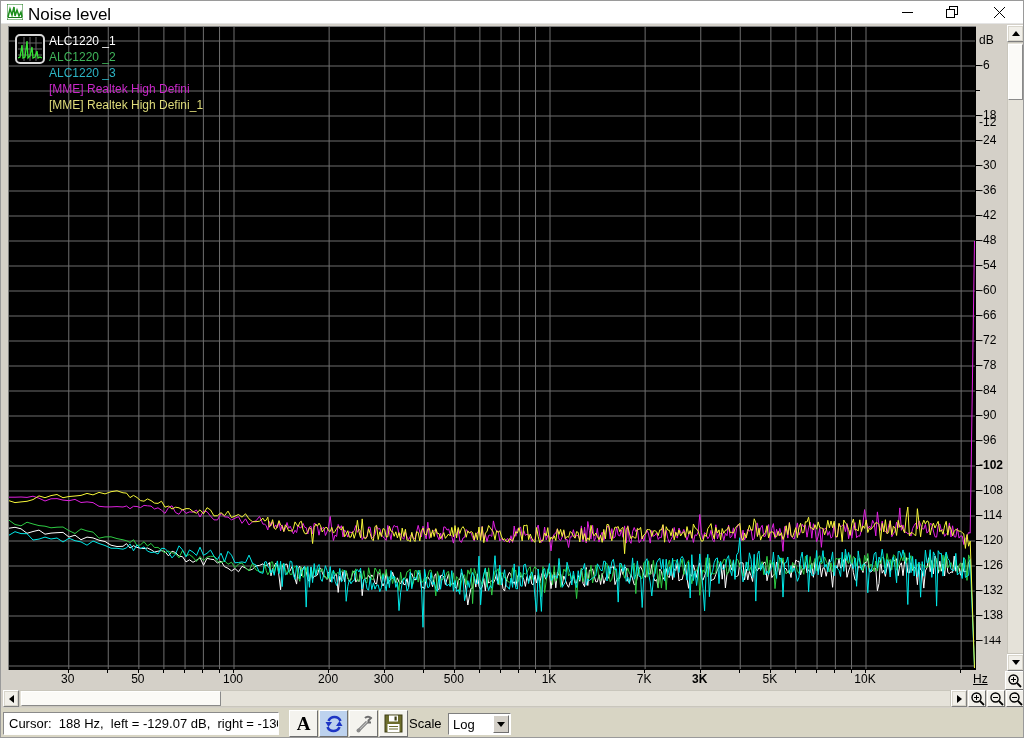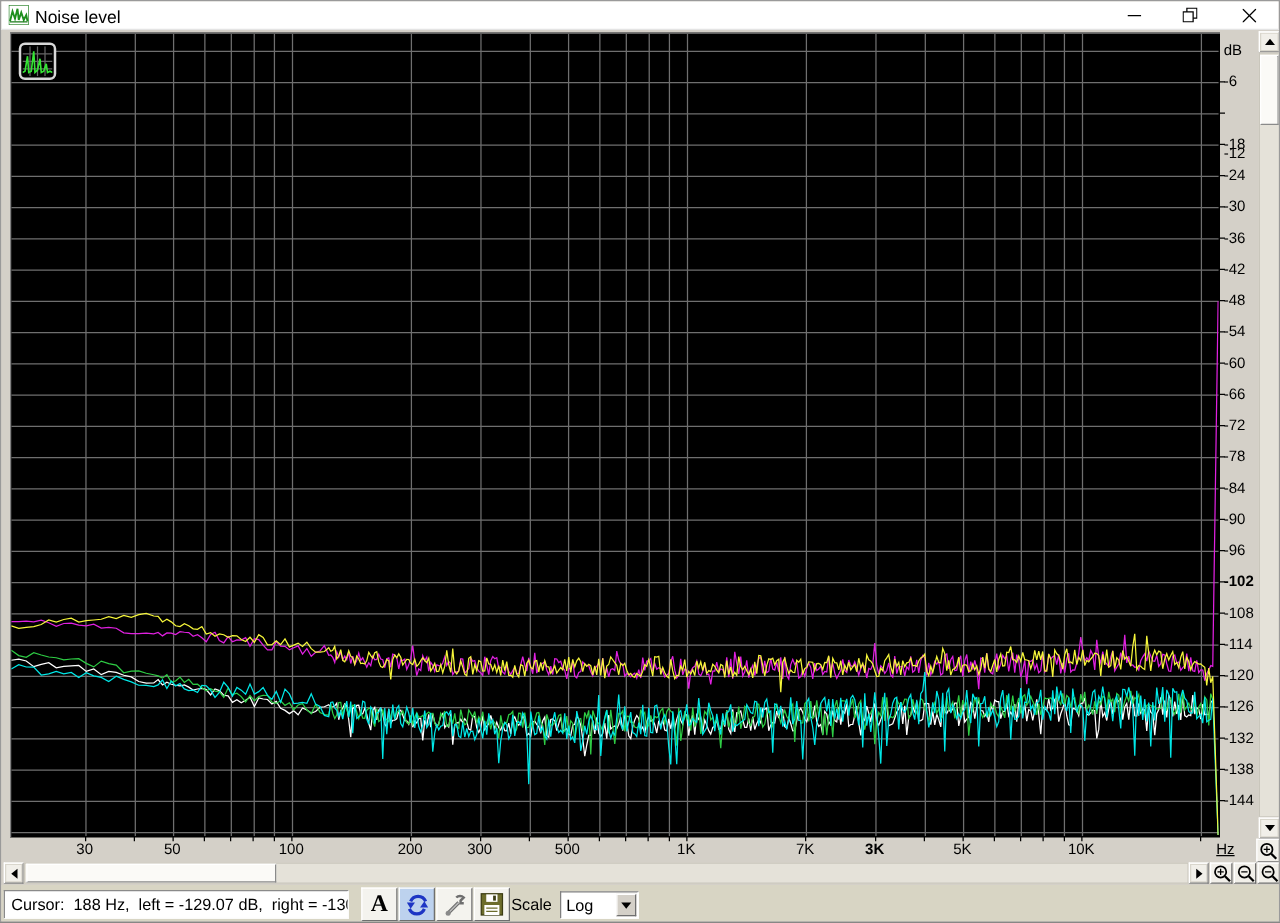--- a/index.html
+++ b/index.html
@@ -2,21 +2,21 @@
 <html><head>
 <meta charset="utf-8">
 <style>
   html,body{margin:0;padding:0;background:#888;}
   *{box-sizing:border-box;}
   .window{position:relative;width:1024px;height:738px;background:#d4d0c8;
     font-family:"Liberation Sans",sans-serif;border:1px solid #9a9a9a;overflow:hidden;}
   .titlebar{position:absolute;left:0;top:0;width:100%;height:23px;background:#ffffff;
     border-bottom:1px solid #e4e4e4;}
   .app-icon{position:absolute;left:6px;top:3px;}
-  .title-text{position:absolute;left:27px;top:4px;font-size:14px;color:#000;}
+  .title-text{position:absolute;left:27px;top:4px;font-size:17px;color:#000;}
   .winbtn{position:absolute;top:0;width:40px;height:22px;display:flex;align-items:center;justify-content:center;}
   .client{position:absolute;left:0;top:23px;right:0;bottom:0;background:#d4d0c8;}
   .plot{position:absolute;left:7px;top:2px;width:968px;height:644px;background:#000;
     border-top:1px solid #808080;border-left:1px solid #808080;}
   .legend-btn{position:absolute;left:6px;top:7px;width:30px;height:30px;background:#000;
     border:2px solid #d8d8d8;border-radius:5px;padding:1px;}
   .legend{position:absolute;left:40px;top:6px;}
   .legend-item{font-size:12px;line-height:16px;white-space:pre;}
   .yaxis{position:absolute;left:975px;top:2px;width:31px;height:666px;}
   .yaxis span{position:absolute;left:3px;font-size:12px;color:#000;}
@@ -150,20 +150,27 @@
         <svg width="24" height="24">
           <line x1="0" y1="6" x2="24" y2="6" stroke="#666"></line>
             <line x1="0" y1="12" x2="24" y2="12" stroke="#666"></line>
             <line x1="0" y1="18" x2="24" y2="18" stroke="#666"></line>
           <line x1="6" y1="0" x2="6" y2="24" stroke="#666"></line>
             <line x1="12" y1="0" x2="12" y2="24" stroke="#666"></line>
             <line x1="18" y1="0" x2="18" y2="24" stroke="#666"></line>
           <polyline points="0,21 2,20 4,8 5,21 7,20 9,4 10,21 12,19 14,10 15,21 17,20 19,14 20,21 22,20 24,21" fill="none" stroke="#35e535" stroke-width="1.3"></polyline>
         </svg>
       </div>
+      <div class="legend" id="legend">
+          <div class="legend-item" style="color: rgb(255, 255, 255);">ALC1220 _1</div>
+          <div class="legend-item" style="color: rgb(63, 181, 90);">ALC1220 _2</div>
+          <div class="legend-item" style="color: rgb(44, 180, 196);">ALC1220 _3</div>
+          <div class="legend-item" style="color: rgb(201, 40, 201);">[MME] Realtek High Defini</div>
+          <div class="legend-item" style="color: rgb(222, 219, 122);">[MME] Realtek High Defini_1</div>
+        </div>
     </div>
 
     <div class="yaxis" id="yaxis">
         <span style="top: 7px;">dB</span>
         <span style="top: 32px;">-6</span>
         <div class="ytick" style="top: 39px;"></div>
         <span style="top: 57px; margin-top: 32px;">-12</span>
         <div class="ytick" style="top: 64px;"></div>
         <span style="top: 82px;">-18</span>
         <div class="ytick" style="top: 89px;"></div>
@@ -200,21 +207,21 @@
         <span style="top: 482px;">-114</span>
         <div class="ytick" style="top: 489px;"></div>
         <span style="top: 507px;">-120</span>
         <div class="ytick" style="top: 514px;"></div>
         <span style="top: 532px;">-126</span>
         <div class="ytick" style="top: 539px;"></div>
         <span style="top: 557px;">-132</span>
         <div class="ytick" style="top: 564px;"></div>
         <span style="top: 582px;">-138</span>
         <div class="ytick" style="top: 589px;"></div>
-        <span style="top: 607px;">-144</span>
+        <span style="top: 607px; font-family: Liberation Serif, serif;">-144</span>
         <div class="ytick" style="top: 614px;"></div>
       </div>
     <div class="xaxis" id="xaxis">
         <div class="xtick" style="left: 66.7703px;"></div>
         <div class="xtick" style="left: 106.251px;"></div>
         <div class="xtick" style="left: 136.875px;"></div>
         <div class="xtick" style="left: 161.896px;"></div>
         <div class="xtick" style="left: 183.051px;"></div>
         <div class="xtick" style="left: 201.376px;"></div>
         <div class="xtick" style="left: 217.541px;"></div>

